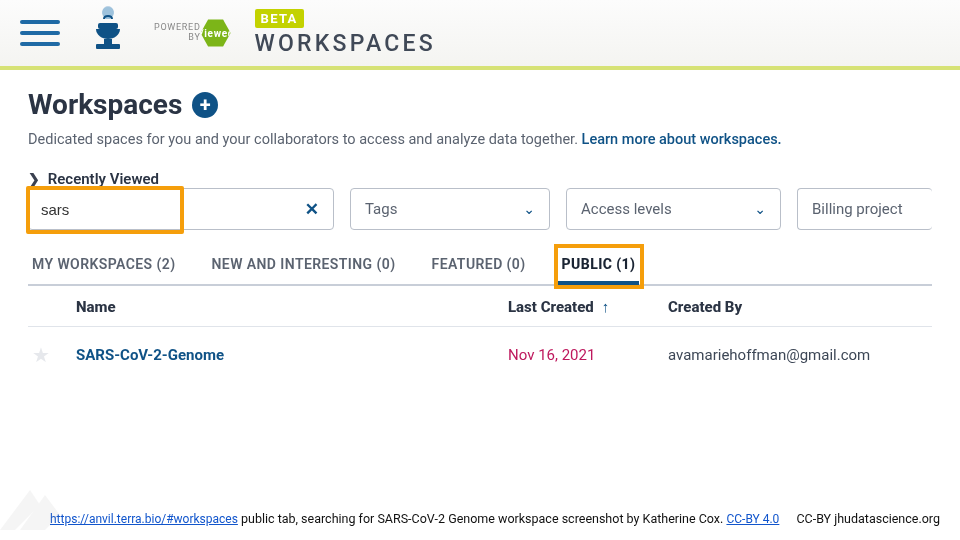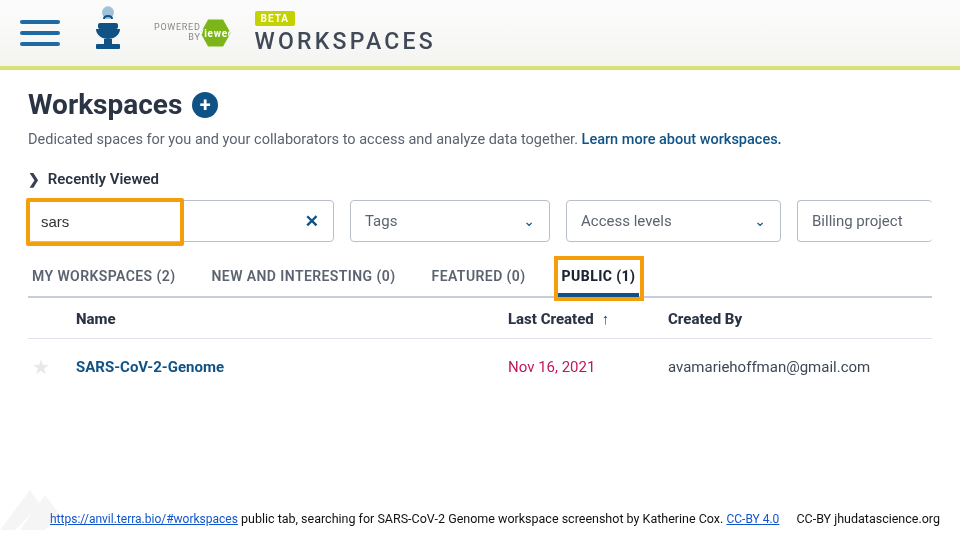--- a/index.html
+++ b/index.html
@@ -52,21 +52,21 @@
     border-radius: 6px;
     display: flex; align-items: center; justify-content: center;
     color: #fff; font-weight: 700; font-size: 10px;
     transform: rotate(0deg);
     clip-path: polygon(25% 5%, 75% 5%, 100% 50%, 75% 95%, 25% 95%, 0% 50%);
   }
   .title-wrap { display: flex; flex-direction: column; gap: 2px; }
   .beta-tag {
     align-self: flex-start;
     background: #c3d200;
-    color: #fff; font-size: 10px; font-weight: 700;
+    color: #fff; font-size: 13px; font-weight: 700;
     letter-spacing: .1em;
     padding: 2px 6px; border-radius: 2px;
   }
   .page-banner-title {
     font-size: 23px; font-weight: 500; letter-spacing: .14em;
     color: #404957;
   }
 
   
   .main { padding: 18px 28px 0 28px; }
@@ -88,21 +88,21 @@
   .recent {
     margin-top: 22px;
     display: flex; align-items: center; gap: 8px;
     font-size: 15px; font-weight: 600; color: #2b3444;
     cursor: pointer;
   }
   .recent .chev { font-size: 14px; color: #3a4150; }
 
   
   .filters {
-    margin-top: 12px;
+    margin-top: 0;
     display: flex; gap: 16px; align-items: center;
   }
   .filter-box {
     height: 42px;
     border: 1px solid #b9bfc9;
     border-radius: 4px;
     background: #fff;
     display: flex; align-items: center;
     flex: 1 1 0;
     min-width: 0;

